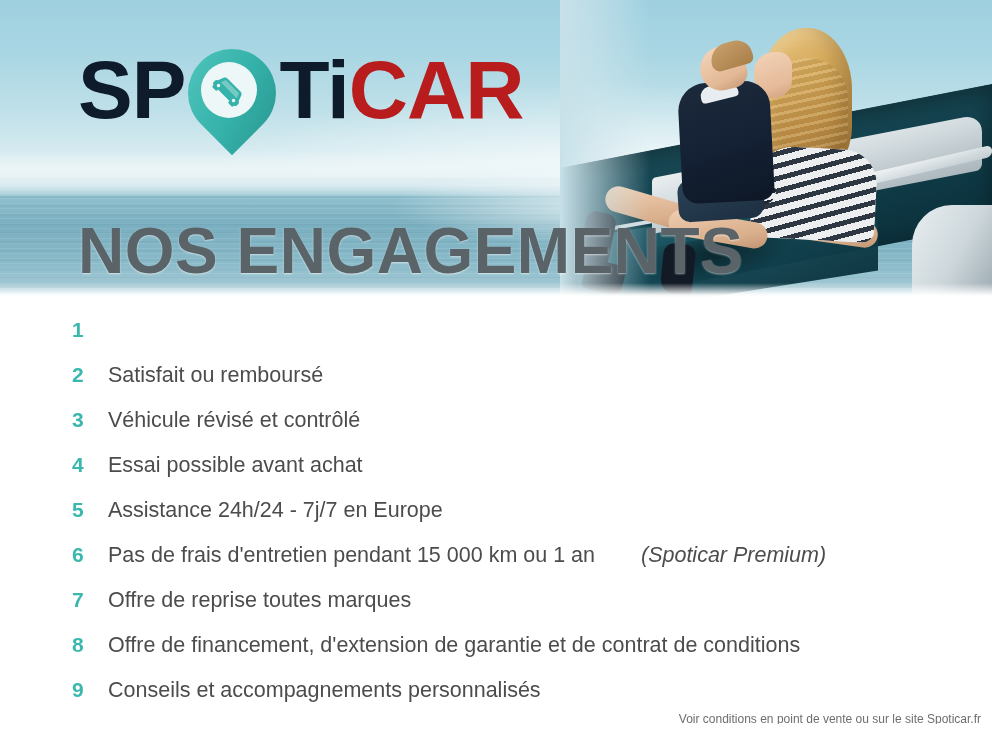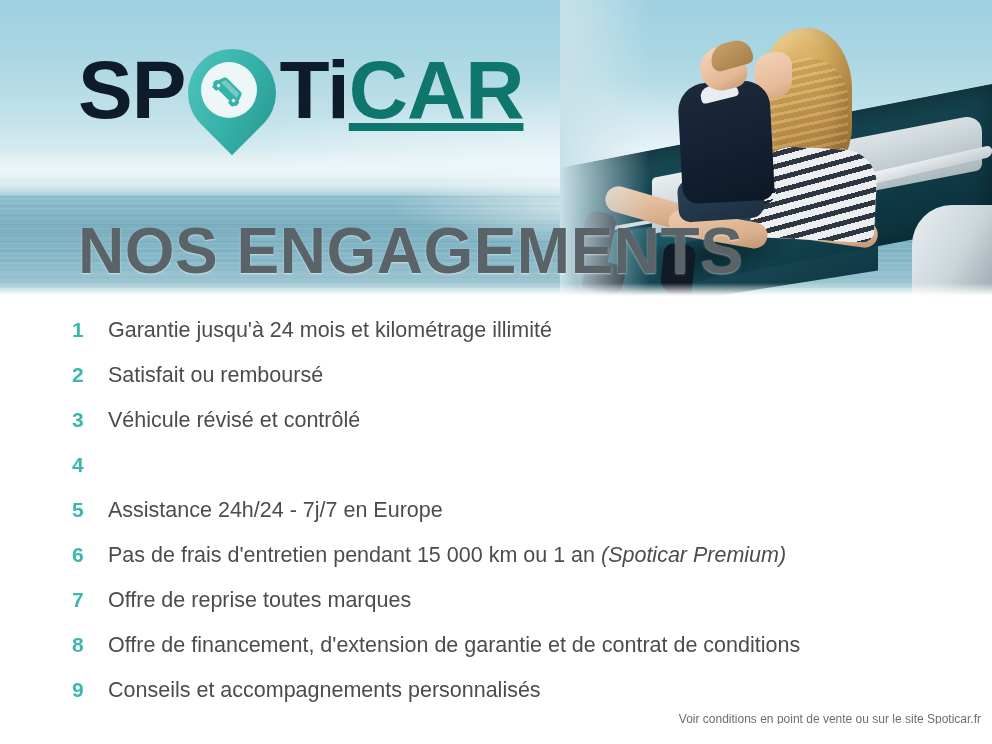--- a/index.html
+++ b/index.html
@@ -282,21 +282,21 @@
     align-items: flex-start;
   }
   .logo-text {
     font-family: "Liberation Sans", sans-serif;
     font-weight: bold;
     font-size: 82px;
     letter-spacing: -1px;
     line-height: 88px;
   }
   .logo-dark { color: #0d1b2a; }
-  .logo-teal { color: #0f766e; text-decoration: underline; }
+  .logo-teal { color: #b91c1c; }
   .logo-pin-wrap {
     position: relative;
     width: 94px;
     height: 88px;
   }
   .pin {
     position: absolute;
     left: 3px; top: 3px;
     width: 88px; height: 88px;
     background: linear-gradient(160deg, #4ec3bb 0%, #35b2aa 55%, #2a9a93 100%);
@@ -346,20 +346,21 @@
     font-weight: bold;
     font-size: 21px;
   }
   .item-text {
     color: #4c4c4c;
     font-size: 21.5px;
     white-space: nowrap;
   }
   .item-text em {
     font-style: italic;
+    margin-left: 40px;
   }
 
   
   .footer-note {
     position: absolute;
     right: 11px;
     top: 712px;
     font-size: 12px;
     color: #6e6e6e;
     text-align: left;
@@ -429,32 +430,32 @@
     </div>
 
     <div class="headline">NOS ENGAGEMENTS</div>
 
     <div class="hero-fade-bottom"></div>
   </div>
 
   <div class="list">
     <div class="list-item">
       <span class="item-num">1</span>
-      <span class="item-text"><span>Garantie jusqu'à 24 mois et kilométrage illimité</span><em></em></span>
     </div>
     <div class="list-item">
       <span class="item-num">2</span>
       <span class="item-text"><span>Satisfait ou remboursé</span><em></em></span>
     </div>
     <div class="list-item">
       <span class="item-num">3</span>
       <span class="item-text"><span>Véhicule révisé et contrôlé</span><em></em></span>
     </div>
     <div class="list-item">
       <span class="item-num">4</span>
+      <span class="item-text"><span>Essai possible avant achat</span><em></em></span>
     </div>
     <div class="list-item">
       <span class="item-num">5</span>
       <span class="item-text"><span>Assistance 24h/24 - 7j/7 en Europe</span><em></em></span>
     </div>
     <div class="list-item">
       <span class="item-num">6</span>
       <span class="item-text"><span>Pas de frais d'entretien pendant 15 000 km ou 1 an </span><em>(Spoticar Premium)</em></span>
     </div>
     <div class="list-item">

